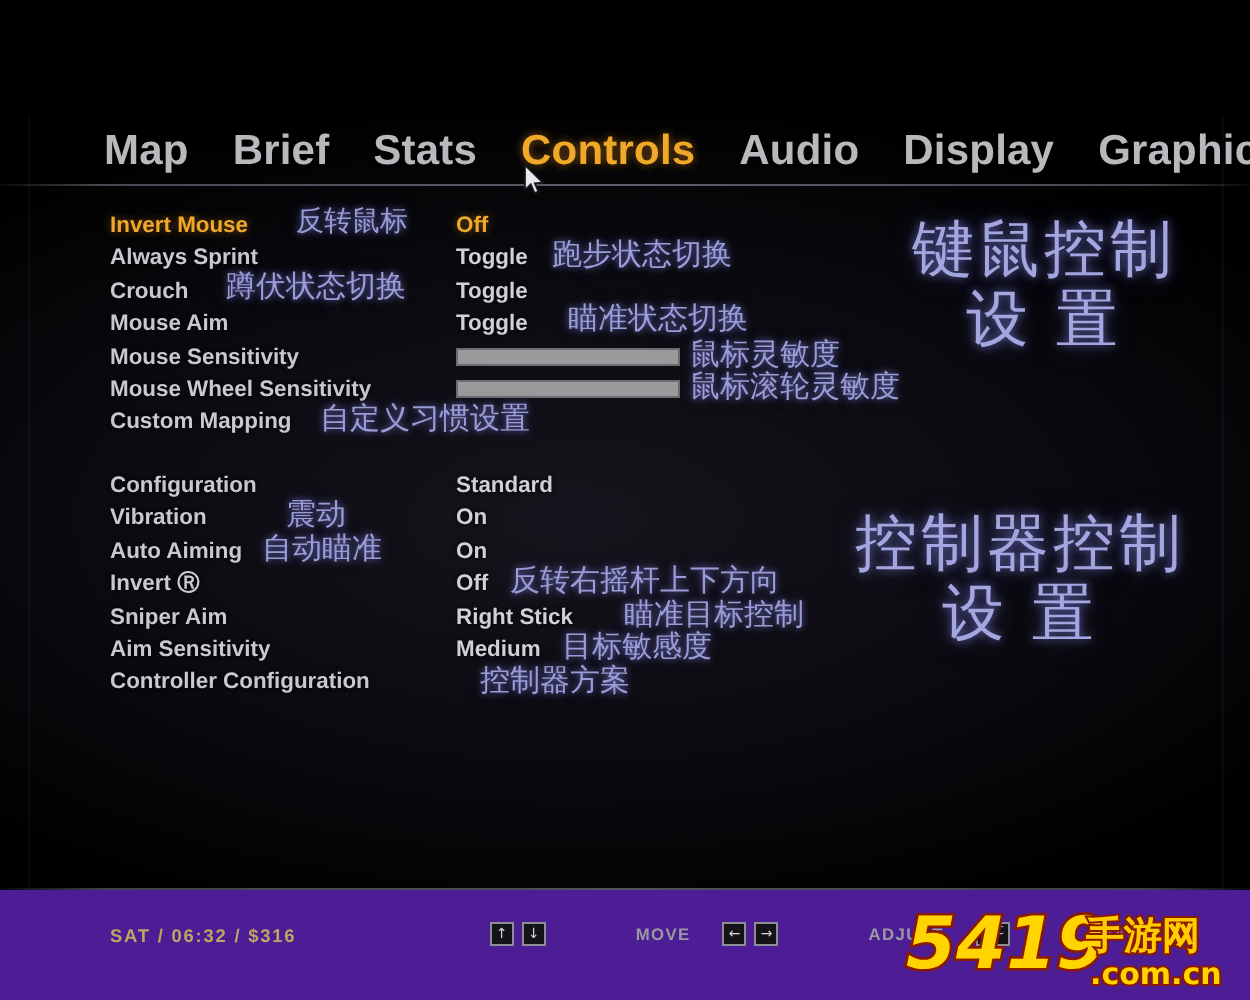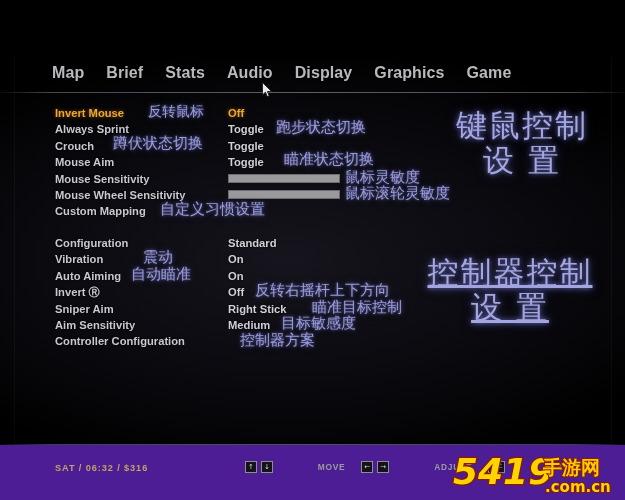--- a/index.html
+++ b/index.html
@@ -60,21 +60,21 @@
   }
   .nav-items {
     position: absolute;
     left: 52px;
     top: 6px;
     display: flex;
     align-items: baseline;
     gap: 22px;
   }
   .nav-item {
-    font-size: 16px;
+    font-size: 21px;
     font-weight: bold;
     color: #b9b9bd;
     letter-spacing: 0.1px;
     text-shadow: 0 0 2px rgba(0,0,0,0.9);
     cursor: pointer;
     white-space: nowrap;
   }
   .nav-item.active {
     color: #f0a829;
     text-shadow: 0 0 5px rgba(240,150,30,0.55);
@@ -275,20 +275,21 @@
   <div class="viewport">
 
     <div class="seam" style="left:14px;"></div>
     <div class="seam" style="left:611px;"></div>
 
     <div class="navbar">
       <div class="nav-items">
         <div class="nav-item">Map</div>
         <div class="nav-item">Brief</div>
         <div class="nav-item">Stats</div>
+        <div class="nav-item active">Controls</div>
         <div class="nav-item">Audio</div>
         <div class="nav-item">Display</div>
         <div class="nav-item">Graphics</div>
         <div class="nav-item">Game</div>
       </div>
       <div class="nav-rule"></div>
 
       <div class="cursor">
         <svg width="11" height="16" viewBox="0 0 11 16">
           <path d="M0.5,0.5 L0.5,13 L3.4,10.2 L5.3,14.6 L7.2,13.8 L5.4,9.6 L9.4,9.3 Z" fill="#e9e9ef" stroke="#1a1a1a" stroke-width="0.9"></path>
@@ -385,21 +386,21 @@
         <span class="label">Controller Configuration</span>
         <span class="cn cn-md" style="left:220px; top:-1px;padding-left:20px;">控制器方案</span>
       </div>
     </div>
 
     <div class="cn-big" style="left:432px; top:50px; width:180px;">
       <div>键鼠控制</div>
       <div>设 置</div>
     </div>
 
-    <div class="cn-big" style="left:410px; top:197px; width:200px;text-decoration:underline;">
+    <div class="cn-big" style="left:410px; top:197px; width:200px;">
       <div>控制器控制</div>
       <div>设 置</div>
     </div>
 
   </div>
 
   <div class="hud-rule"></div>
   <div class="letterbox-bottom"></div>
 
   <div class="hud">

